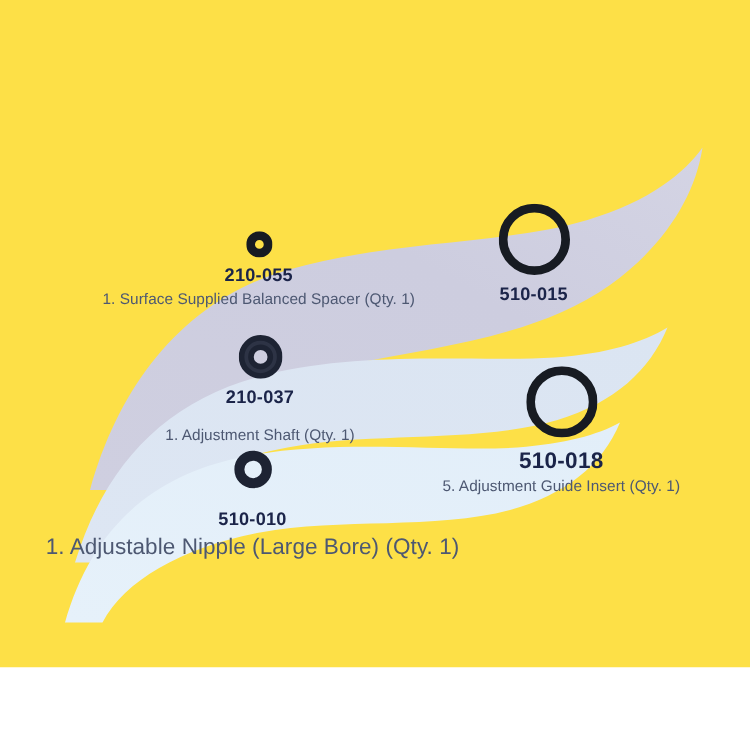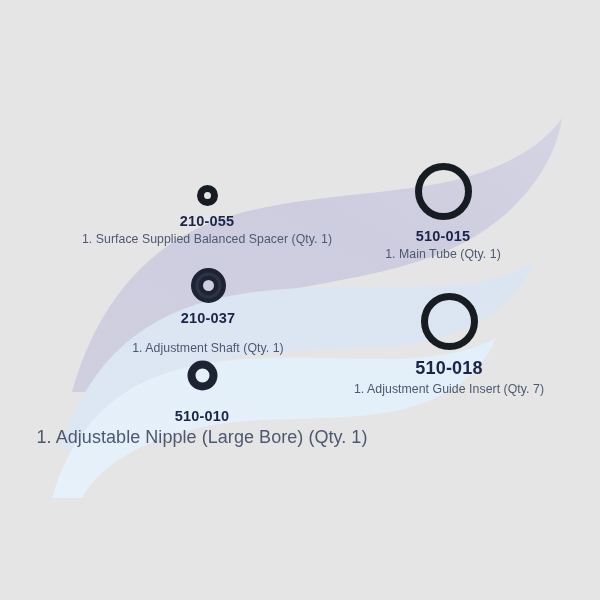--- a/index.html
+++ b/index.html
@@ -8,22 +8,22 @@
     padding: 0;
     background: #ffffff;
   }
   body {
     font-family: "Liberation Sans", sans-serif;
     -webkit-font-smoothing: antialiased;
   }
   #canvas {
     position: relative;
     width: 600px;
-    height: 600px;
-    background: #e5e5e5;
+    height: 534px;
+    background: #fde047;
     overflow: hidden;
   }
   #waves {
     position: absolute;
     left: 0;
     top: 0;
     width: 600px;
     height: 600px;
     pointer-events: none;
   }
@@ -46,21 +46,21 @@
   .part-desc {
     color: #4d5872;
     letter-spacing: 0.05px;
   }
 
   
   #part-210-055 { left: 38px;  top: 185px; width: 338px; }
   #part-210-055 .part-number { font-size: 14.5px; margin-top: 7px; }
   #part-210-055 .part-desc   { font-size: 12.3px; margin-top: 3px; }
 
-  #part-510-015 { left: 329px; top: 163px; width: 228px; }
+  #part-510-015 { left: 313px; top: 163px; width: 228px; }
   #part-510-015 .part-number { font-size: 14.5px; margin-top: 8px; }
   #part-510-015 .part-desc   { font-size: 12.3px; margin-top: 3px; }
 
   #part-210-056 { left: 70px;  top: 268px; width: 276px; }
   #part-210-056 .part-number { font-size: 14.5px; margin-top: 7px; }
   #part-210-056 .part-desc   { font-size: 12.3px; margin-top: 15px; }
 
   #part-510-018 { left: 288px; top: 293px; width: 322px; }
   #part-510-018 .part-number { font-size: 18px; margin-top: 8px; }
   #part-510-018 .part-desc   { font-size: 12.3px; margin-top: 3px; }
@@ -129,42 +129,41 @@
     <span class="part-desc">1. Surface Supplied Balanced Spacer (Qty. 1)</span>
   </div>
 
   <div class="part" id="part-510-015">
     <span class="ring-wrap">
       <svg width="57" height="57" viewBox="0 0 57 57">
         <circle cx="28.5" cy="28.5" r="25" fill="none" stroke="#171b22" stroke-width="7"></circle>
       </svg>
     </span>
     <span class="part-number">510-015</span>
-    <span class="part-desc">1. Main Tube (Qty. 1)</span>
   </div>
 
   <div class="part" id="part-210-056">
     <span class="ring-wrap">
       <svg width="35" height="35" viewBox="0 0 35 35">
         <circle cx="17.5" cy="17.5" r="11.5" fill="none" stroke="#1d2333" stroke-width="12"></circle>
         <circle cx="17.5" cy="17.5" r="11.5" fill="none" stroke="#3a4154" stroke-width="3" opacity="0.55"></circle>
       </svg>
     </span>
     <span class="part-number">210-037</span>
     <span class="part-desc">1. Adjustment Shaft (Qty. 1)</span>
   </div>
 
   <div class="part" id="part-510-018">
     <span class="ring-wrap">
       <svg width="57" height="57" viewBox="0 0 57 57">
         <circle cx="28.5" cy="28.5" r="25" fill="none" stroke="#171b22" stroke-width="7"></circle>
       </svg>
     </span>
     <span class="part-number">510-018</span>
-    <span class="part-desc">1. Adjustment Guide Insert (Qty. 7)</span>
+    <span class="part-desc">5. Adjustment Guide Insert (Qty. 1)</span>
   </div>
 
   <div class="part" id="part-510-010">
     <span class="ring-wrap">
       <svg width="31" height="31" viewBox="0 0 31 31">
         <circle cx="15.5" cy="15.5" r="11" fill="none" stroke="#1d2333" stroke-width="8"></circle>
       </svg>
     </span>
     <span class="part-number">510-010</span>
     <span class="part-desc">1. Adjustable Nipple (Large Bore) (Qty. 1)</span>

